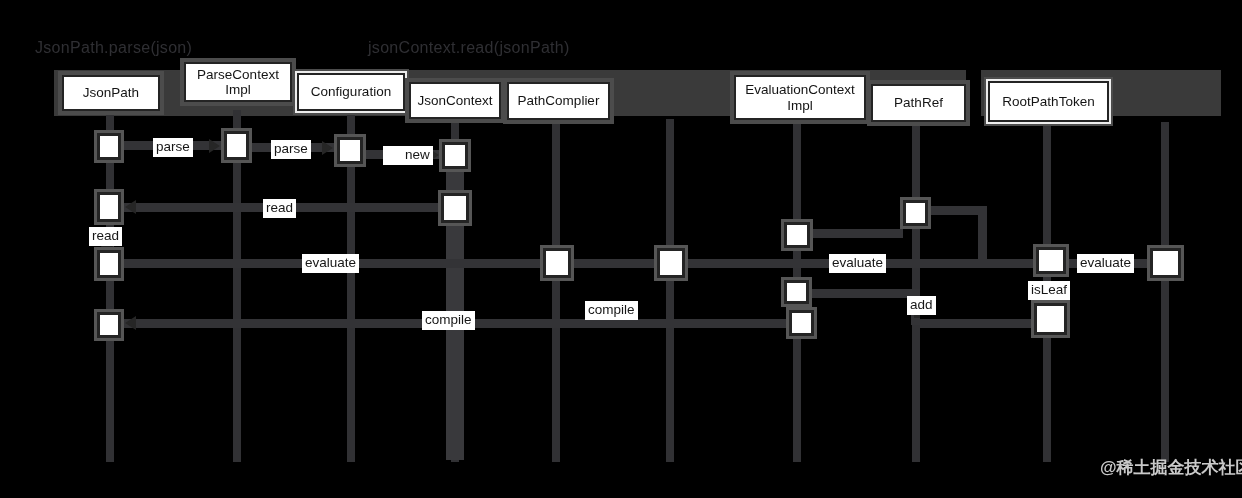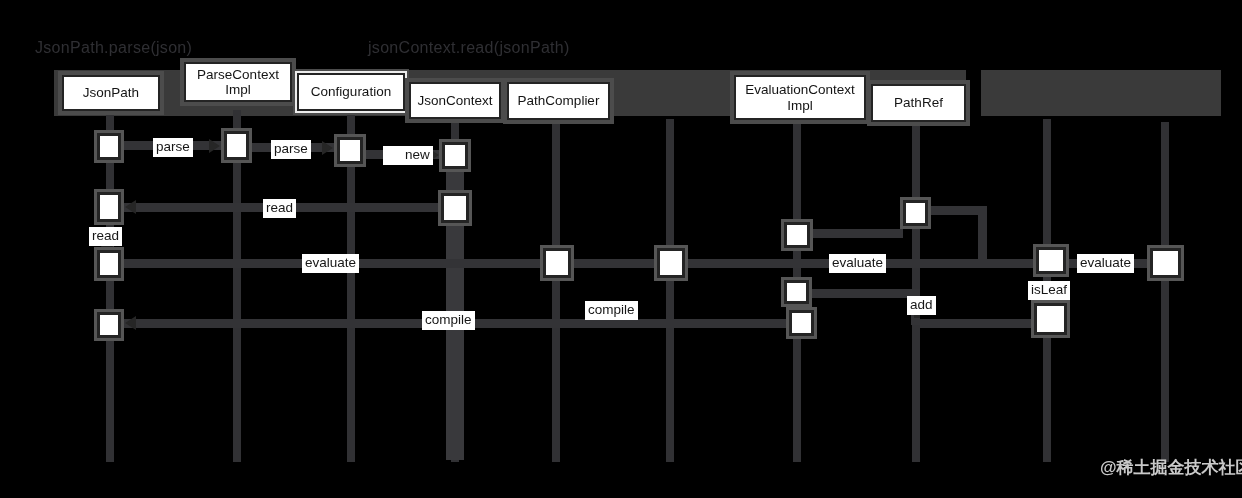--- a/index.html
+++ b/index.html
@@ -114,16 +114,17 @@
 
   <div class="actor" style="left:62px;top:75px;width:94px;height:32px;">JsonPath</div>
   <div class="actor" style="left:184px;top:62px;width:104px;height:36px;">ParseContext
 Impl</div>
   <div class="actor sel" style="left:297px;top:73px;width:104px;height:34px;">Configuration</div>
   <div class="actor" style="left:409px;top:82px;width:88px;height:33px;">JsonContext</div>
   <div class="actor" style="left:507px;top:82px;width:99px;height:34px;text-align:center;">PathComplier</div>
   <div class="actor" style="left:734px;top:75px;width:128px;height:41px;">EvaluationContext
 Impl</div>
   <div class="actor" style="left:871px;top:84px;width:91px;height:34px;">PathRef</div>
+  <div class="actor sel" style="left:988px;top:81px;width:117px;height:37px;">RootPathToken</div>
 
   <div class="watermark" style="left:1060px;top:456px;margin-left:40px;">@稀土掘金技术社区</div>
 
 </div>
 
 </body></html>

